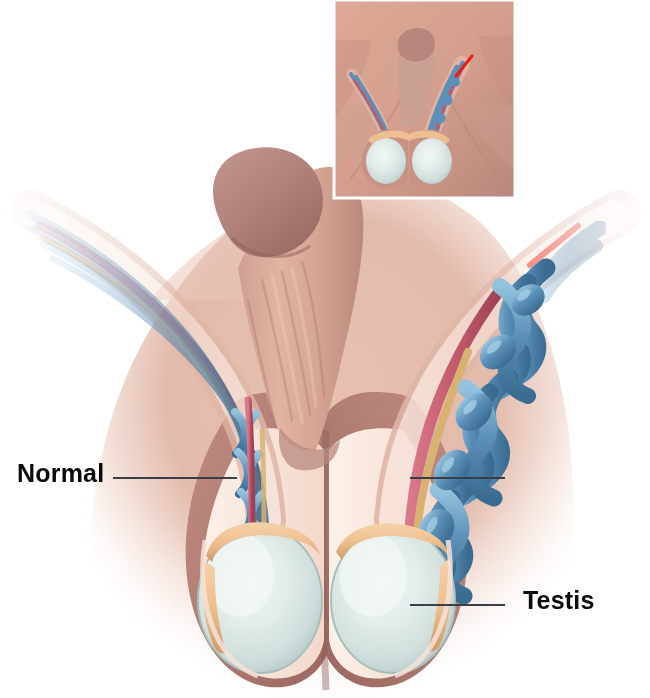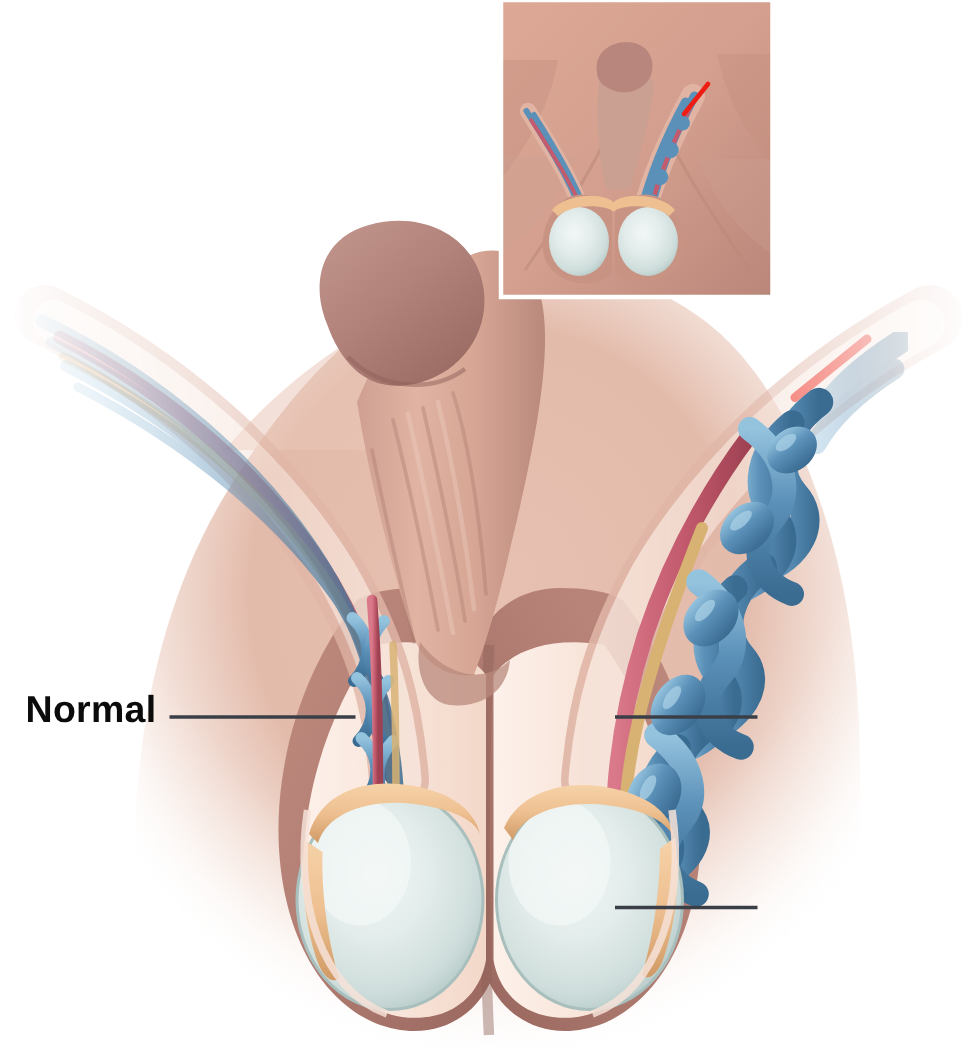--- a/index.html
+++ b/index.html
@@ -384,14 +384,15 @@
     </g>
 
     <g stroke="#3a3f47" stroke-width="2.2" fill="none">
       <line x1="113" y1="478" x2="237" y2="478"></line>
       <line x1="410" y1="478" x2="505" y2="478"></line>
       <line x1="410" y1="605" x2="505" y2="605"></line>
     </g>
   </svg>
 
   <div class="label-text" id="label-normal">Normal</div>
+  <div class="label-text" id="label-testis">Testis</div>
 
 </div>
 
 </body></html>

